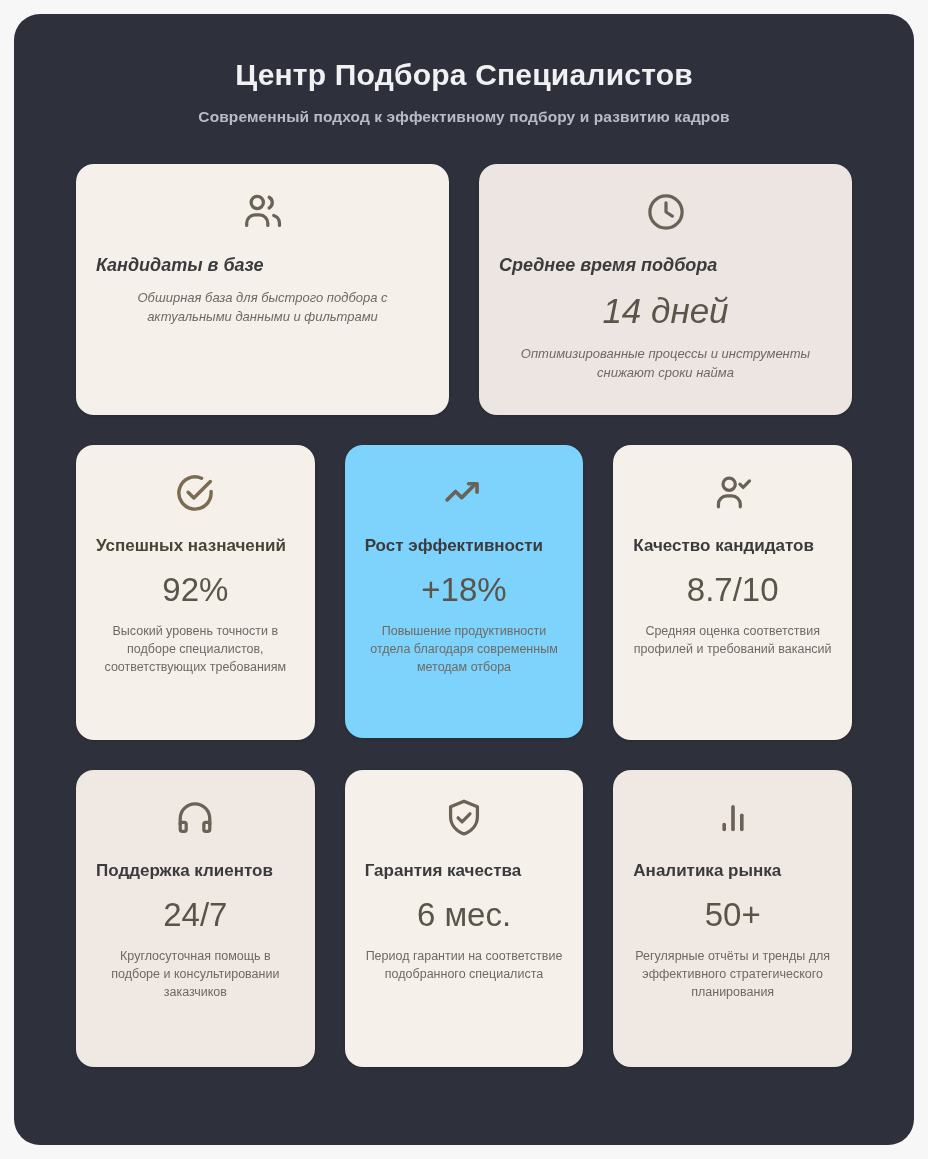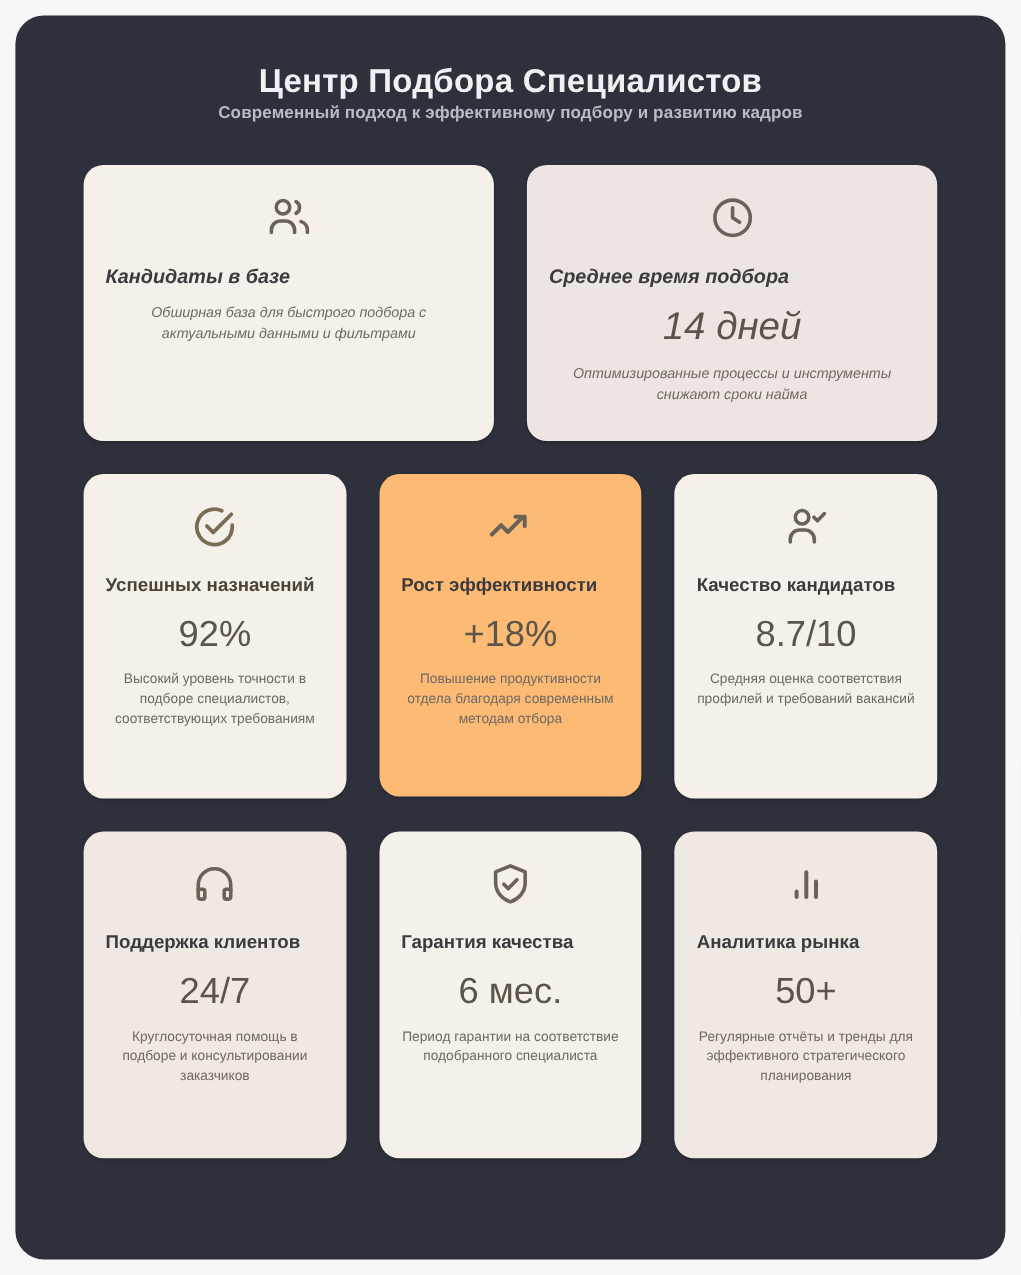--- a/index.html
+++ b/index.html
@@ -33,20 +33,21 @@
     margin-bottom: 38px;
   }
   .header-title {
     font-size: 30px;
     font-weight: bold;
     color: #f1f1f3;
     letter-spacing: .2px;
     line-height: 1.25;
   }
   .header-subtitle {
+    margin-top: 14px;
     font-size: 15.5px;
     font-weight: bold;
     color: #b9bcc4;
     letter-spacing: .1px;
   }
 
   
   .row {
     display: flex;
     gap: 30px;
@@ -62,21 +63,21 @@
   
   .card {
     background: #f2efe9;
     border-radius: 18px;
     padding: 22px 20px 26px 20px;
     display: flex;
     flex-direction: column;
     box-shadow: 0 1px 3px rgba(0,0,0,.18);
   }
   .card.tint-rose  { background: #ece5e1; }
-  .card.tint-sand  { background: #fdba74; }
+  .card.tint-sand  { background: #7dd3fc; }
   .card.tint-blush { background: #f0e8e2; }
   .card.tint-cream { background: #f5f1ea; }
 
   .card-icon {
     display: flex;
     justify-content: center;
     align-items: center;
     height: 52px;
     margin-bottom: 14px;
   }

